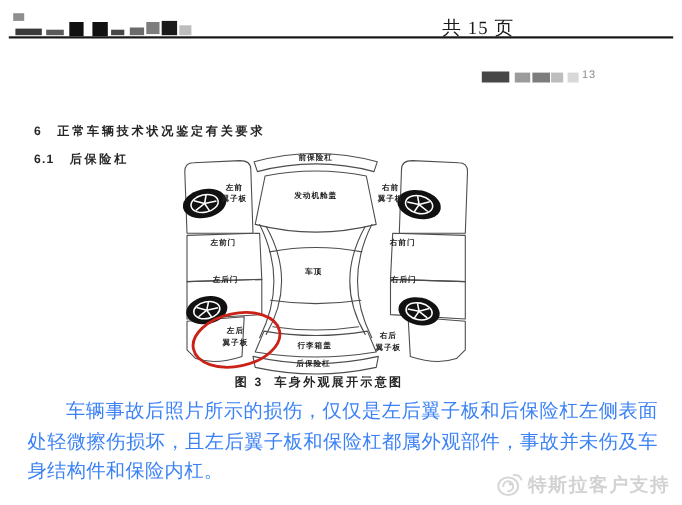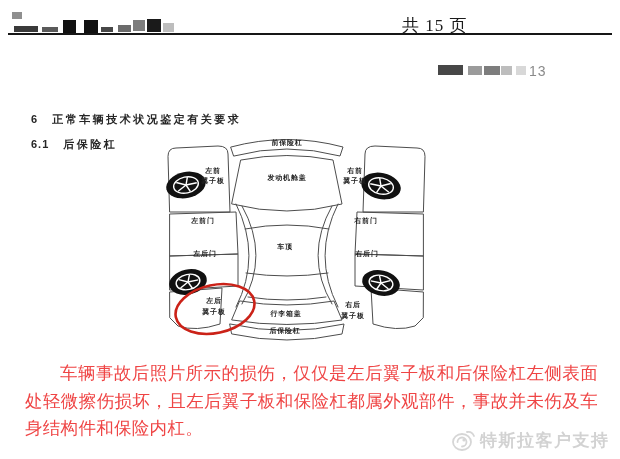--- a/index.html
+++ b/index.html
@@ -3,35 +3,35 @@
 <meta charset="utf-8">
 <style>
   html,body{margin:0;padding:0;background:#fff;}
   #page{position:relative;width:620px;height:459px;background:#ffffff;overflow:hidden;
         font-family:"Liberation Serif", serif;color:#141414;text-decoration:underline;}
   .abs{position:absolute;}
   
   .pageno{font-size:17px;letter-spacing:1px;color:#1a1a1a;white-space:nowrap;}
   .hrule{height:2px;background:#161616;}
   .redact{position:absolute;}
-  .stamp-num{font-family:"Liberation Sans",sans-serif;font-size:14px;color:#8a8a8a;letter-spacing:1px;}
+  .stamp-num{font-family:"Liberation Sans",sans-serif;font-size:10px;color:#8a8a8a;letter-spacing:1px;}
   
   .h-sec{font-family:"Liberation Sans",sans-serif;font-weight:bold;font-size:11px;
          letter-spacing:2.5px;color:#262626;white-space:nowrap;margin-top:24px;}
   .h-sec .num{margin-right:14px;letter-spacing:1px;}
   
   #diagram-wrap{left:152px;top:126px;width:276px;height:226px;}
   svg text{font-family:"Liberation Sans",sans-serif;font-weight:bold;fill:#222;
            font-size:7px;letter-spacing:0.8px;}
   .caption{font-family:"Liberation Sans",sans-serif;font-weight:bold;font-size:11px;
            letter-spacing:2px;color:#262626;text-align:center;white-space:nowrap;}
   .caption .cap-num{margin-right:10px;}
   
   .bodytext{font-size:17.5px;line-height:27.5px;text-align:justify;text-indent:2em;
-            color:#ef4444;letter-spacing:0.3px;}
+            color:#3b82f6;letter-spacing:0.3px;}
   
   .watermark{display:flex;align-items:center;gap:4px;}
   .wm-text{font-family:"Liberation Sans",sans-serif;font-weight:bold;font-size:17px;
            color:#d2d2d2;letter-spacing:1.5px;white-space:nowrap;text-align:right;}
 </style>
 </head>
 <body>
 
 <div id="page">
 
@@ -166,20 +166,23 @@
 
       <text x="203" y="47" text-anchor="middle">右前</text>
       <text x="203" y="57" text-anchor="middle">翼子板</text>
       <text x="214" y="97" text-anchor="middle">右前门</text>
       <text x="215" y="130" text-anchor="middle">右后门</text>
       <text x="201" y="181" text-anchor="middle">右后</text>
       <text x="201" y="192" text-anchor="middle">翼子板</text>
     </svg>
   </div>
 
+  <div class="abs caption" style="left:152px;top:340px;width:276px;">
+    <span class="cap-num">图 3</span><span>车身外观展开示意图</span>
+  </div>
 
   <div class="abs bodytext" style="left:25px;top:360px;width:573px;">车辆事故后照片所示的损伤，仅仅是左后翼子板和后保险杠左侧表面处轻微擦伤损坏，且左后翼子板和保险杠都属外观部件，事故并未伤及车身结构件和保险内杠。</div>
 
   <div class="abs watermark" style="left:450px;top:428px;">
     <svg width="26" height="24" viewBox="0 0 26 24">
       <g fill="none" stroke="#d6d6d6" stroke-width="1.8" stroke-linecap="round">
         <ellipse cx="12" cy="14" rx="9" ry="8"></ellipse>
         <path d="M 12 14 m -4.5 0 a 4.5 4.5 0 1 1 4.5 4.5"></path>
         <path d="M 17 4 q 5 -1 7 4"></path>
       </g>

